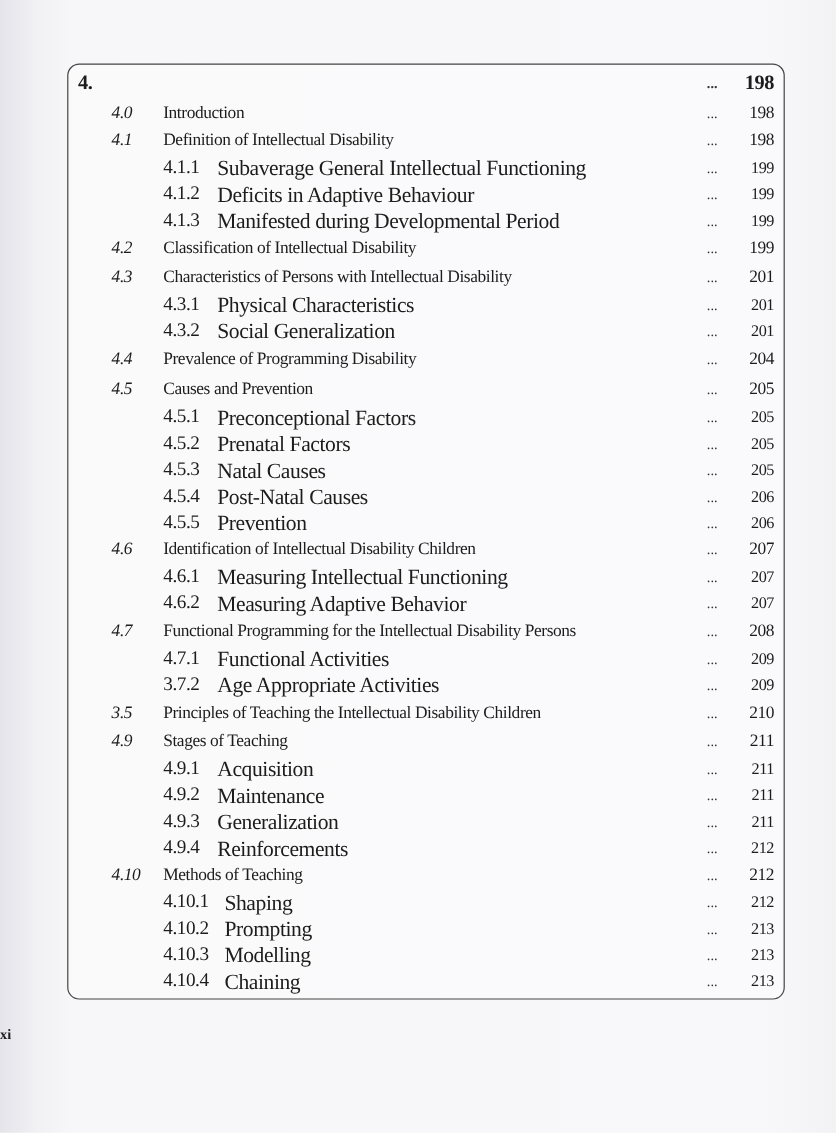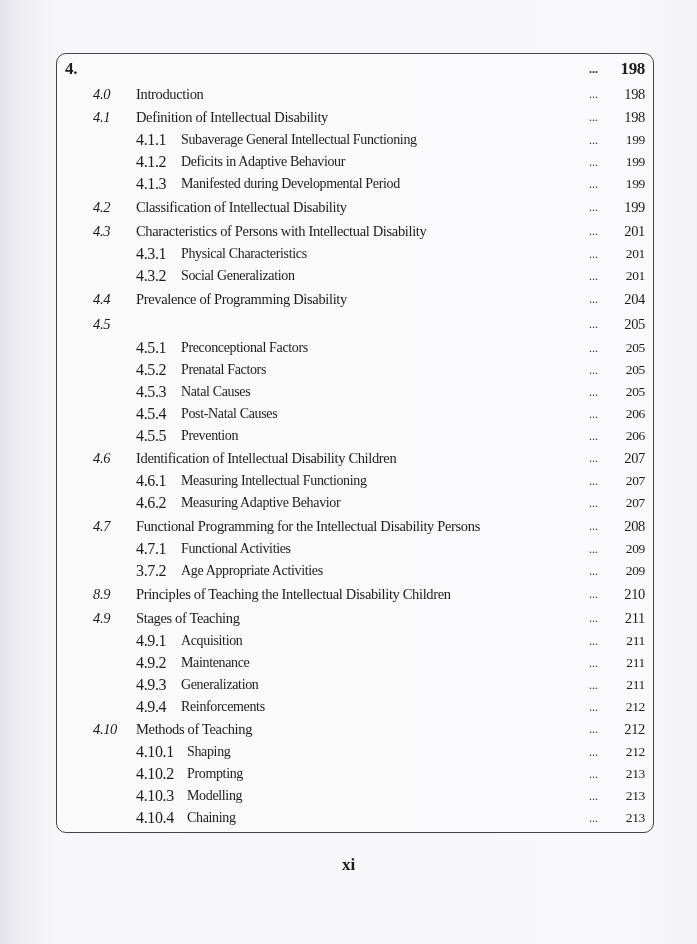--- a/index.html
+++ b/index.html
@@ -32,25 +32,25 @@
   .title { position: absolute; }
   .dots { position: absolute; left: 532px; font-size: 12px; letter-spacing: 0; color: #333; }
   .page { position: absolute; right: 8px; text-align: left; }
   .lvl0 .num { left: 8px; font-weight: bold; font-size: 17px; }
   .lvl0 .title { left: 38px; font-weight: bold; font-size: 17px; word-spacing: 4px; }
   .lvl0 .dots { font-weight: bold; }
   .lvl0 .page { font-weight: bold; font-size: 17px; }
   .lvl1 .num { left: 36px; font-style: italic; }
   .lvl1 .title { left: 79px; }
   .lvl2 .num { left: 79px; font-size: 16px; }
-  .lvl2 .title { left: 124px; font-size: 14px; }
+  .lvl2 .title { left: 124px; font-size: 18px; }
   .lvl2 .page { font-size: 13.5px; }
   .folio {
     position: absolute; left: 0; right: 0; top: 855px;
-    text-align: center; font-weight: bold; font-size: 17px;
+    text-align: left; font-weight: bold; font-size: 12px;
   }
 </style>
 </head>
 <body>
 
 <div class="toc-box">
   <div class="row lvl0" style="top:4px">
     <span class="num">4.</span>
     <span class="dots">...</span>
     <span class="page">198</span>
@@ -111,20 +111,21 @@
       <span class="page">201</span>
     </div>
   <div class="row lvl1" style="top:234px">
       <span class="num">4.4</span>
       <span class="title">Prevalence of Programming Disability</span>
       <span class="dots">...</span>
       <span class="page">204</span>
     </div>
   <div class="row lvl1" style="top:259px">
       <span class="num">4.5</span>
+      <span class="title">Causes and Prevention</span>
       <span class="dots">...</span>
       <span class="page">205</span>
     </div>
   <div class="row lvl2" style="top:283px">
       <span class="num">4.5.1</span>
       <span class="title">Preconceptional  Factors</span>
       <span class="dots">...</span>
       <span class="page">205</span>
     </div>
   <div class="row lvl2" style="top:305px">
@@ -181,21 +182,21 @@
       <span class="dots">...</span>
       <span class="page">209</span>
     </div>
   <div class="row lvl2" style="top:506px">
       <span class="num">3.7.2</span>
       <span class="title">Age Appropriate Activities</span>
       <span class="dots">...</span>
       <span class="page">209</span>
     </div>
   <div class="row lvl1" style="top:529px">
-      <span class="num">8.9</span>
+      <span class="num">3.5</span>
       <span class="title">Principles of Teaching the Intellectual Disability Children</span>
       <span class="dots">...</span>
       <span class="page">210</span>
     </div>
   <div class="row lvl1" style="top:553px">
       <span class="num">4.9</span>
       <span class="title">Stages of Teaching</span>
       <span class="dots">...</span>
       <span class="page">211</span>
     </div>

